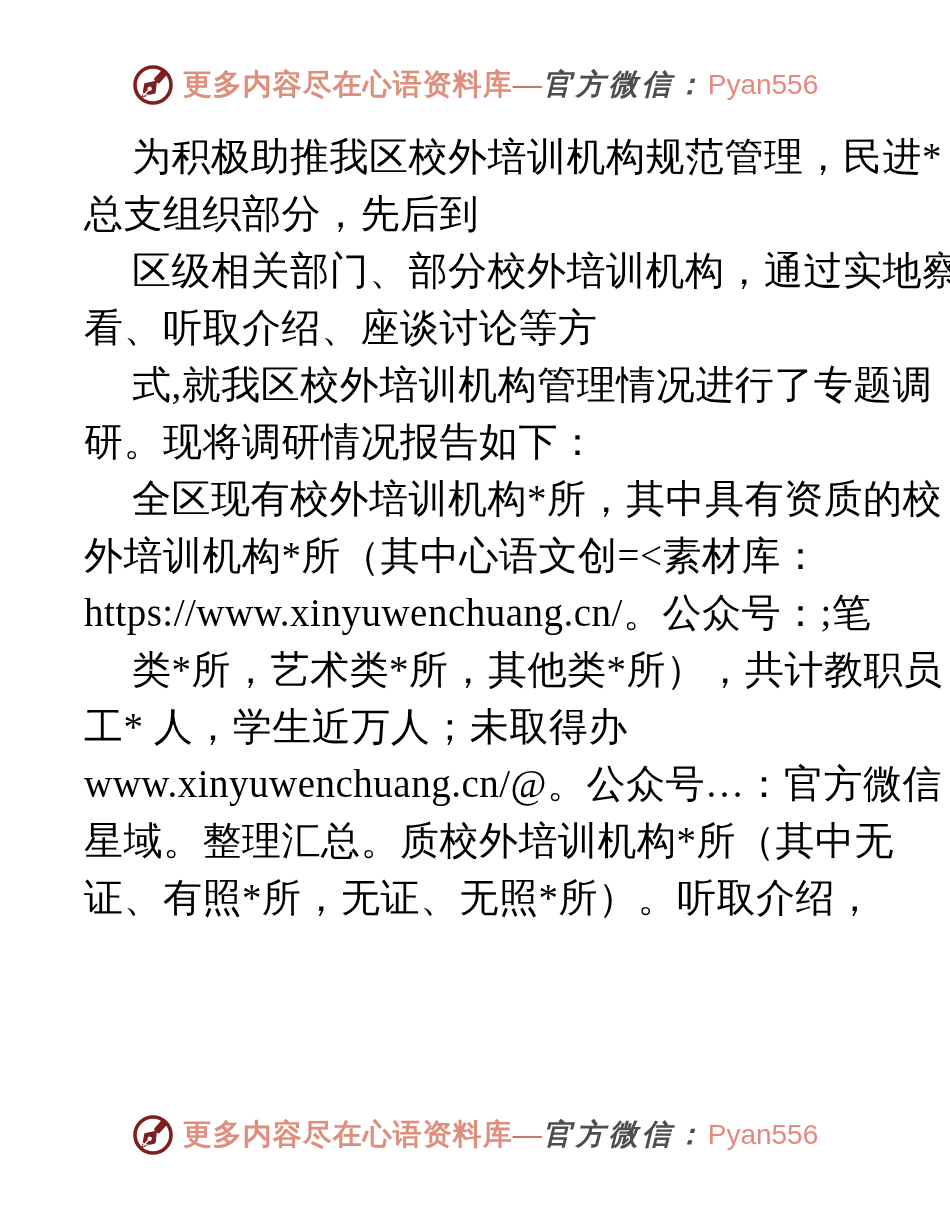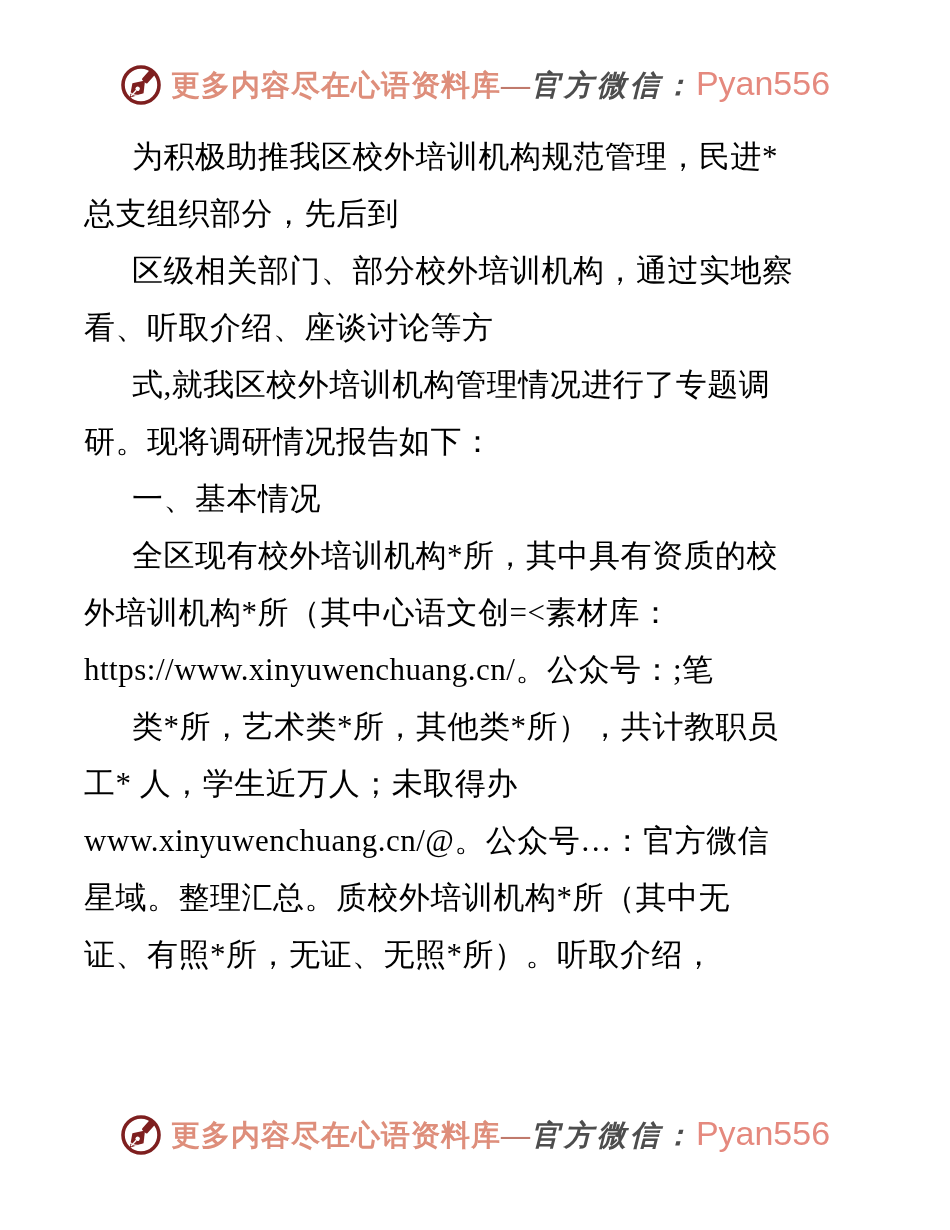--- a/index.html
+++ b/index.html
@@ -43,33 +43,33 @@
   .wm-label {
     color: #4d4d4d;
     font-style: italic;
     letter-spacing: 4px;
     margin-top: 24px;
   }
   .wm-id {
     color: #e5897e;
     font-family: "Liberation Sans", "DejaVu Sans", sans-serif;
     font-weight: normal;
-    font-size: 34px;
+    font-size: 28px;
     letter-spacing: 0;
   }
   
   .content {
     position: absolute;
     top: 128px;
     left: 84px;
     right: 60px;
     color: #000000;
   }
   .line {
-    font-size: 31px;
+    font-size: 39px;
     line-height: 57px;
     height: 57px;
     white-space: nowrap;
     letter-spacing: 0.5px;
   }
   .line.indent { padding-left: 48px; }
 </style>
 </head>
 <body>
 
@@ -91,21 +91,20 @@
     </div>
   </div>
 
   <div class="content">
     <div class="line indent">为积极助推我区校外培训机构规范管理，民进*</div>
     <div class="line">总支组织部分，先后到</div>
     <div class="line indent">区级相关部门、部分校外培训机构，通过实地察</div>
     <div class="line">看、听取介绍、座谈讨论等方</div>
     <div class="line indent">式,就我区校外培训机构管理情况进行了专题调</div>
     <div class="line">研。现将调研情况报告如下：</div>
-    <div class="line indent">一、基本情况</div>
     <div class="line indent">全区现有校外培训机构*所，其中具有资质的校</div>
     <div class="line">外培训机构*所（其中心语文创=&lt;素材库：</div>
     <div class="line">https://www.xinyuwenchuang.cn/。公众号：;笔</div>
     <div class="line indent">类*所，艺术类*所，其他类*所），共计教职员</div>
     <div class="line">工* 人，学生近万人；未取得办</div>
     <div class="line">www.xinyuwenchuang.cn/@。公众号…：官方微信</div>
     <div class="line">星域。整理汇总。质校外培训机构*所（其中无</div>
     <div class="line">证、有照*所，无证、无照*所）。听取介绍，</div>
   </div>
 

